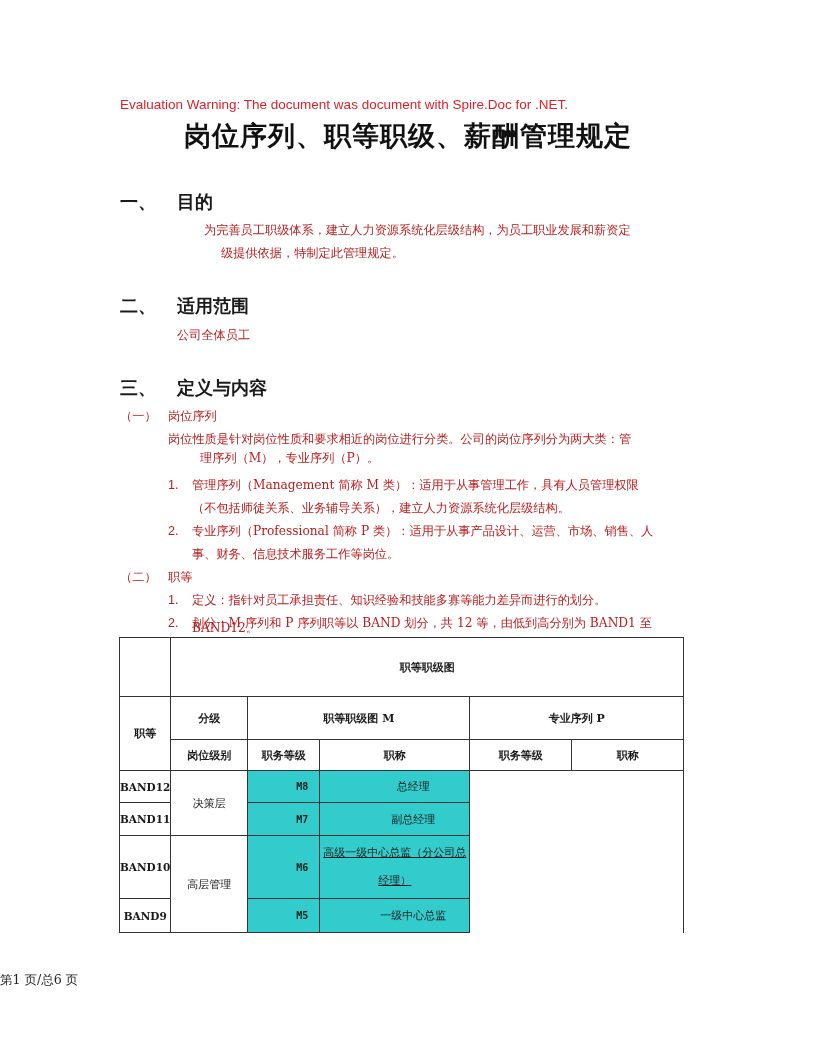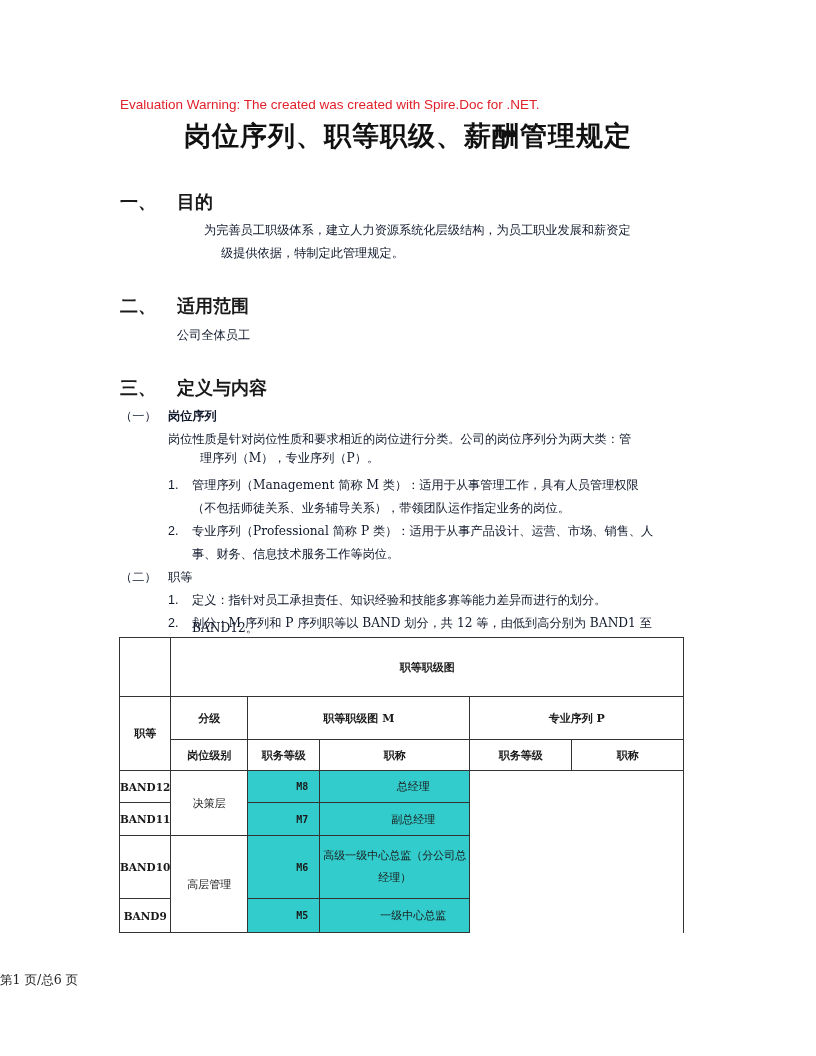--- a/index.html
+++ b/index.html
@@ -6,57 +6,57 @@
     body { width: 816px; height: 1056px; position: relative; overflow: hidden;
            font-family: "DejaVu Serif", "Liberation Serif", serif; color: #1a1a1a; }
     .abs { position: absolute; }
     .warning { left: 120px; top: 97px; font-family: "Liberation Sans", "DejaVu Sans", sans-serif;
                font-size: 13.5px; color: #e0202a; white-space: nowrap; }
     .title { left: 0; width: 816px; top: 118px; text-align: center;
              font-family: "DejaVu Sans", "Liberation Sans", sans-serif; font-weight: bold;
              font-size: 27px; letter-spacing: 1px; color: #111; }
     .h1-num { font-size: 18px; font-weight: bold; font-family: "DejaVu Serif", serif; }
     .h1-text { font-size: 18px; font-weight: bold; font-family: "DejaVu Serif", serif; }
-    .body-text { font-size: 12.2px; line-height: 23px; color: #0f172a; }
+    .body-text { font-size: 12.2px; line-height: 23px; color: #b91c1c; }
     .list-num { font-family: "Liberation Sans", sans-serif; font-size: 12.5px; }
     table.grade { position: absolute; left: 119px; top: 637px; border-collapse: collapse;
                   font-family: "DejaVu Serif", serif; font-size: 11px; table-layout: fixed; }
     table.grade td { border: 1.2px solid #333; text-align: center; vertical-align: middle; padding: 0; }
     table.grade td.bold { font-weight: bold; }
     table.grade td.teal { background: #33cccc; padding-left: 37px; }
     table.grade td.band { font-weight: bold; font-family: "DejaVu Serif", serif; font-size: 10.5px; }
     table.grade td.mcode { font-weight: bold; font-size: 10px; font-family: "DejaVu Sans Mono", monospace; }
     .footer { left: 0; width: 716px; top: 972px; text-align: left; font-size: 12.5px; color: #222; }
   </style>
 </head>
 <body>
 
-<div class="abs warning">Evaluation Warning: The created was created with Spire.Doc for .NET.</div>
+<div class="abs warning">Evaluation Warning: The document was document with Spire.Doc for .NET.</div>
 <div class="abs title">岗位序列、职等职级、薪酬管理规定</div>
 
 <div class="abs h1-num" style="left:120px; top:190px;">一、</div>
 <div class="abs h1-text" style="left:177px; top:190px;">目的</div>
 <div class="abs body-text" style="left:204px; top:219px; white-space:nowrap;">为完善员工职级体系，建立人力资源系统化层级结构，为员工职业发展和薪资定</div>
 <div class="abs body-text" style="left:177px; top:242px; white-space:nowrap;margin-left:44px;">级提供依据，特制定此管理规定。</div>
 
 <div class="abs h1-num" style="left:120px; top:294px;">二、</div>
 <div class="abs h1-text" style="left:177px; top:294px;">适用范围</div>
 <div class="abs body-text" style="left:177px; top:324px;">公司全体员工</div>
 
 <div class="abs h1-num" style="left:120px; top:376px;">三、</div>
 <div class="abs h1-text" style="left:177px; top:376px;">定义与内容</div>
 
 <div class="abs body-text" style="left:120px; top:405px;">（一）</div>
-<div class="abs body-text" style="left:168px; top:405px;font-weight:bold;">岗位序列</div>
+<div class="abs body-text" style="left:168px; top:405px;">岗位序列</div>
 <div class="abs body-text" style="left:168px; top:428px; white-space:nowrap;">岗位性质是针对岗位性质和要求相近的岗位进行分类。公司的岗位序列分为两大类：管</div>
 <div class="abs body-text" style="left:168px; top:447px; white-space:nowrap;margin-left:32px;">理序列（M），专业序列（P）。</div>
 
 <div class="abs body-text list-num" style="left:168px; top:474px;">1.</div>
 <div class="abs body-text" style="left:192px; top:474px; white-space:nowrap;">管理序列（Management  简称 M 类）：适用于从事管理工作，具有人员管理权限</div>
-<div class="abs body-text" style="left:192px; top:497px; white-space:nowrap;">（不包括师徒关系、业务辅导关系），带领团队运作指定业务的岗位。</div>
+<div class="abs body-text" style="left:192px; top:497px; white-space:nowrap;">（不包括师徒关系、业务辅导关系），建立人力资源系统化层级结构。</div>
 
 <div class="abs body-text list-num" style="left:168px; top:520px;">2.</div>
 <div class="abs body-text" style="left:192px; top:520px; white-space:nowrap;">专业序列（Professional  简称 P 类）：适用于从事产品设计、运营、市场、销售、人</div>
 <div class="abs body-text" style="left:192px; top:543px; white-space:nowrap;">事、财务、信息技术服务工作等岗位。</div>
 
 <div class="abs body-text" style="left:120px; top:566px;">（二）</div>
 <div class="abs body-text" style="left:168px; top:566px;">职等</div>
 
 <div class="abs body-text list-num" style="left:168px; top:589px;">1.</div>
 <div class="abs body-text" style="left:192px; top:589px; white-space:nowrap;">定义：指针对员工承担责任、知识经验和技能多寡等能力差异而进行的划分。</div>
@@ -101,21 +101,21 @@
   </tr>
   <tr style="height:33px;">
     <td class="band">BAND11</td>
     <td class="teal mcode">M7</td>
     <td class="teal">副总经理</td>
   </tr>
   <tr style="height:63px;">
     <td class="band">BAND10</td>
     <td rowspan="2">高层管理</td>
     <td class="teal mcode">M6</td>
-    <td class="teal" style="line-height:22px; padding:0 2px;">高级一级中心总监（分公司总经理）</td>
+    <td class="teal" style="line-height:28px; padding:0 2px;text-decoration:underline;">高级一级中心总监（分公司总经理）</td>
   </tr>
   <tr style="height:34px;">
     <td class="band">BAND9</td>
     <td class="teal mcode">M5</td>
     <td class="teal">一级中心总监</td>
   </tr>
 </tbody>
   </table>
 
 <div class="abs footer">第1 页/总6 页</div>

